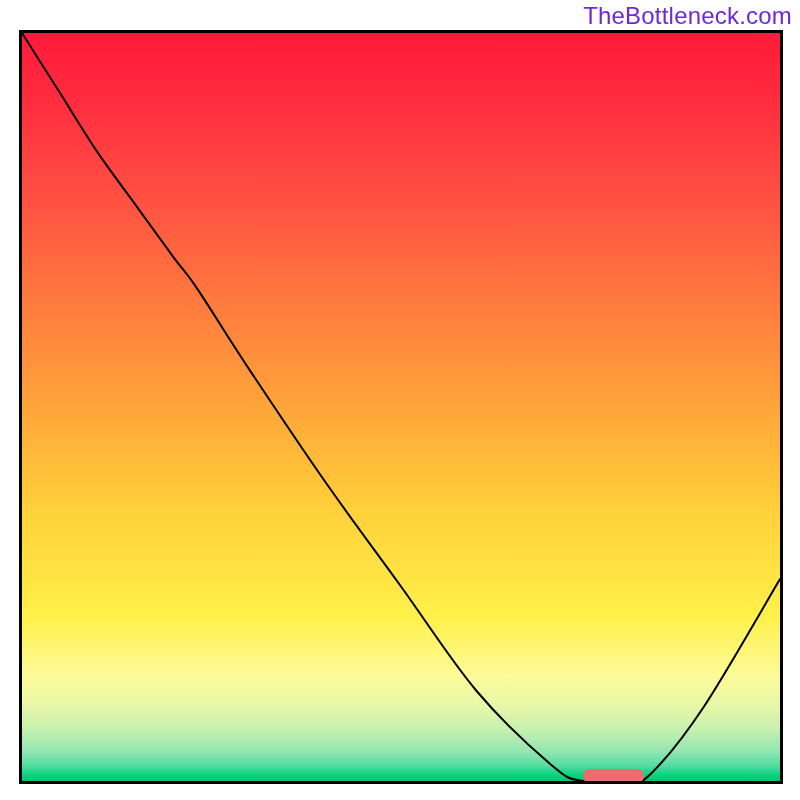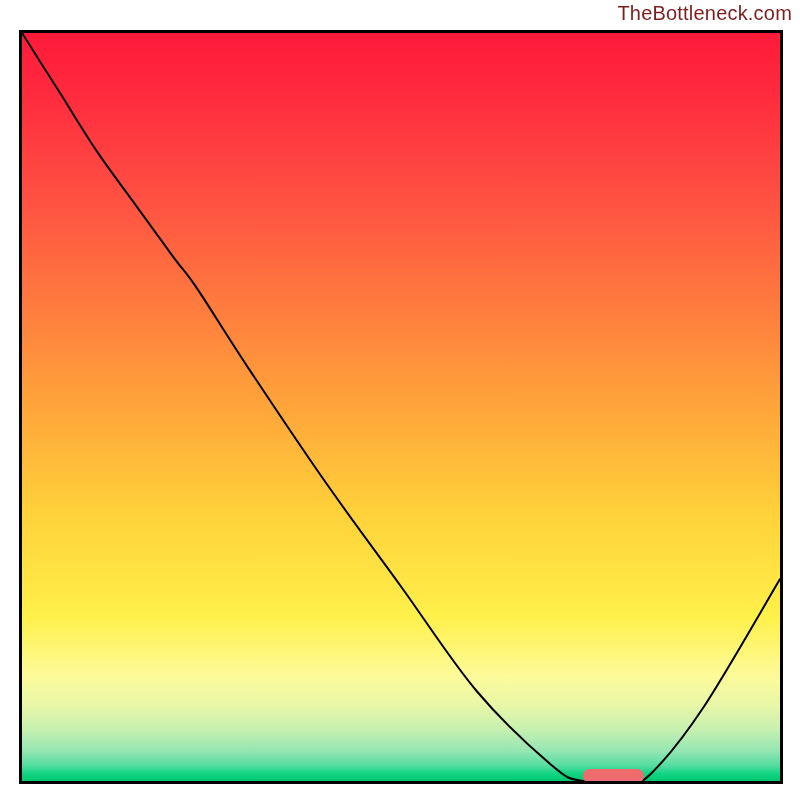--- a/index.html
+++ b/index.html
@@ -13,23 +13,23 @@
   }
   .stage {
     position: relative;
     width: 800px;
     height: 800px;
   }
   .watermark {
     position: absolute;
     top: 2px;
     right: 8px;
-    font-size: 20px;
+    font-size: 24px;
     font-weight: 500;
-    color: #7f1d1d;
+    color: #6d28d9;
     letter-spacing: 0.2px;
     z-index: 10;
   }
   .plot-frame {
     position: absolute;
     box-sizing: border-box;
     border: 3px solid #000000;
     overflow: hidden;
   }
   .gradient-bg {

